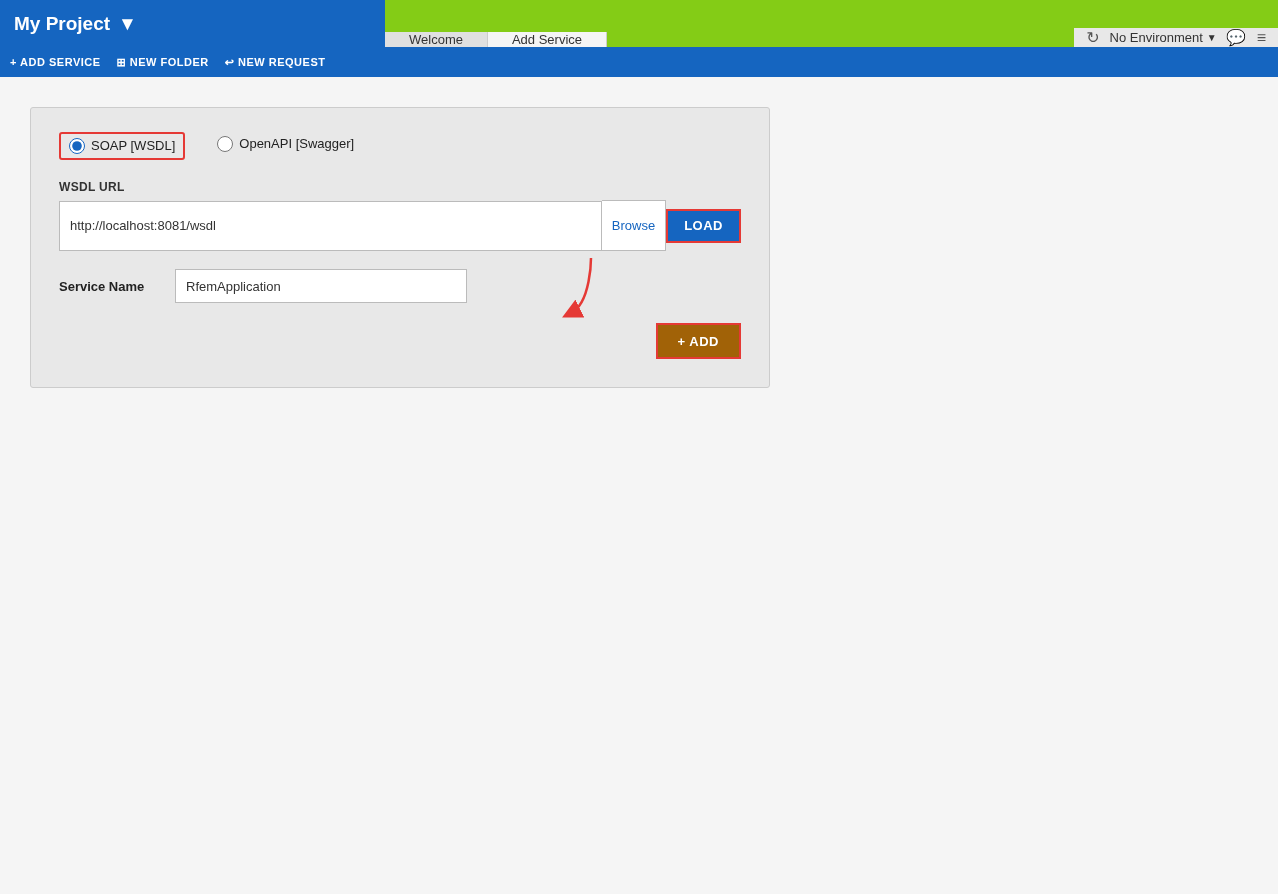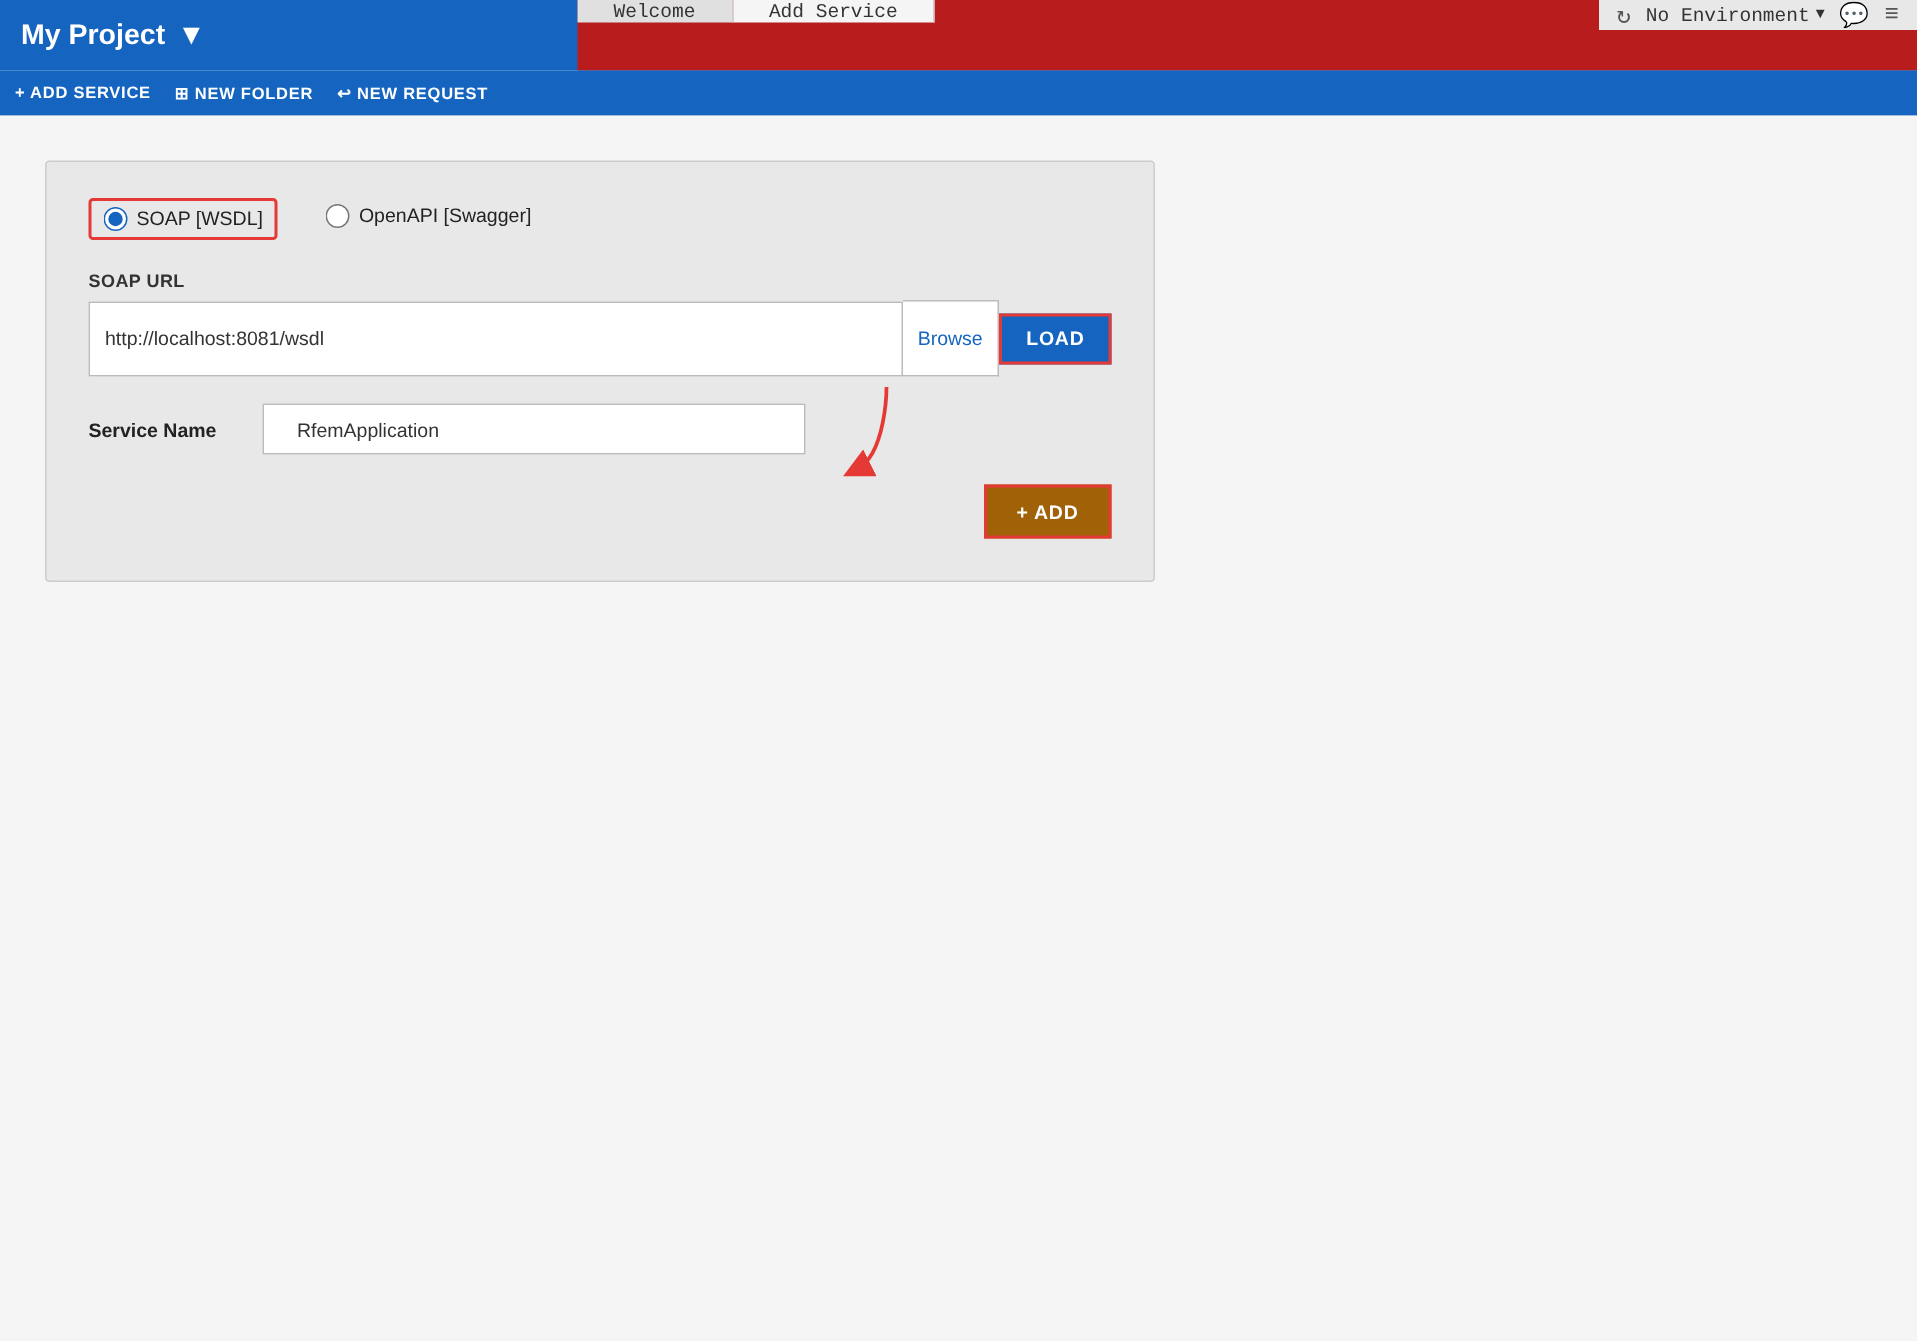--- a/index.html
+++ b/index.html
@@ -18,24 +18,23 @@
       align-items: center;
       color: white;
       font-size: 19px;
       font-weight: 700;
       padding: 0 14px;
       min-width: 385px;
       gap: 8px;
     }
     .tabs-area {
       display: flex;
-      align-items: flex-start;
-      flex: 1;
-      background: #b91c1c;
-      font-family: Liberation Mono, monospace;
+      align-items: flex-end;
+      flex: 1;
+      background: #84cc16;
     }
     .tab {
       display: flex;
       align-items: center;
       padding: 0 24px;
       font-size: 13px;
       color: #333;
       cursor: pointer;
       border-right: 1px solid #ccc;
       background: #e0e0e0;
@@ -242,23 +241,23 @@
       margin-bottom: 20px;
     }
     .service-name-label {
       font-size: 13px;
       font-weight: 700;
       color: #222;
       min-width: 100px;
     }
     .service-name-input {
       height: 34px;
-      width: 362px;
+      width: 292px;
       border: 1px solid #bbb;
-      padding: 0 22px;
+      padding: 0 10px;
       font-size: 13px;
       color: #333;
       background: white;
       outline: none;
     }
 
     
     .add-btn-row {
       display: flex;
       justify-content: flex-end;
@@ -334,21 +333,21 @@
         <label class="radio-option selected-option">
           <input type="radio" class="radio-input" name="svctype" checked="" style="">
           <span class="radio-label">SOAP [WSDL]</span>
         </label>
         <label class="radio-option">
           <input type="radio" class="radio-input" name="svctype" style="">
           <span class="radio-label">OpenAPI [Swagger]</span>
         </label>
       </div>
 
-      <div class="form-label wsdl-label">SOAP URL</div>
+      <div class="form-label wsdl-label">WSDL URL</div>
 
       <div class="url-row">
         <input type="text" class="url-input" value="http://localhost:8081/wsdl" style="">
         <span class="browse-link">Browse</span>
         <button class="load-btn">LOAD</button>
       </div>
 
       <div class="service-name-row">
         <span class="service-name-label">Service Name</span>
         <input type="text" class="service-name-input" value="RfemApplication" style="">

